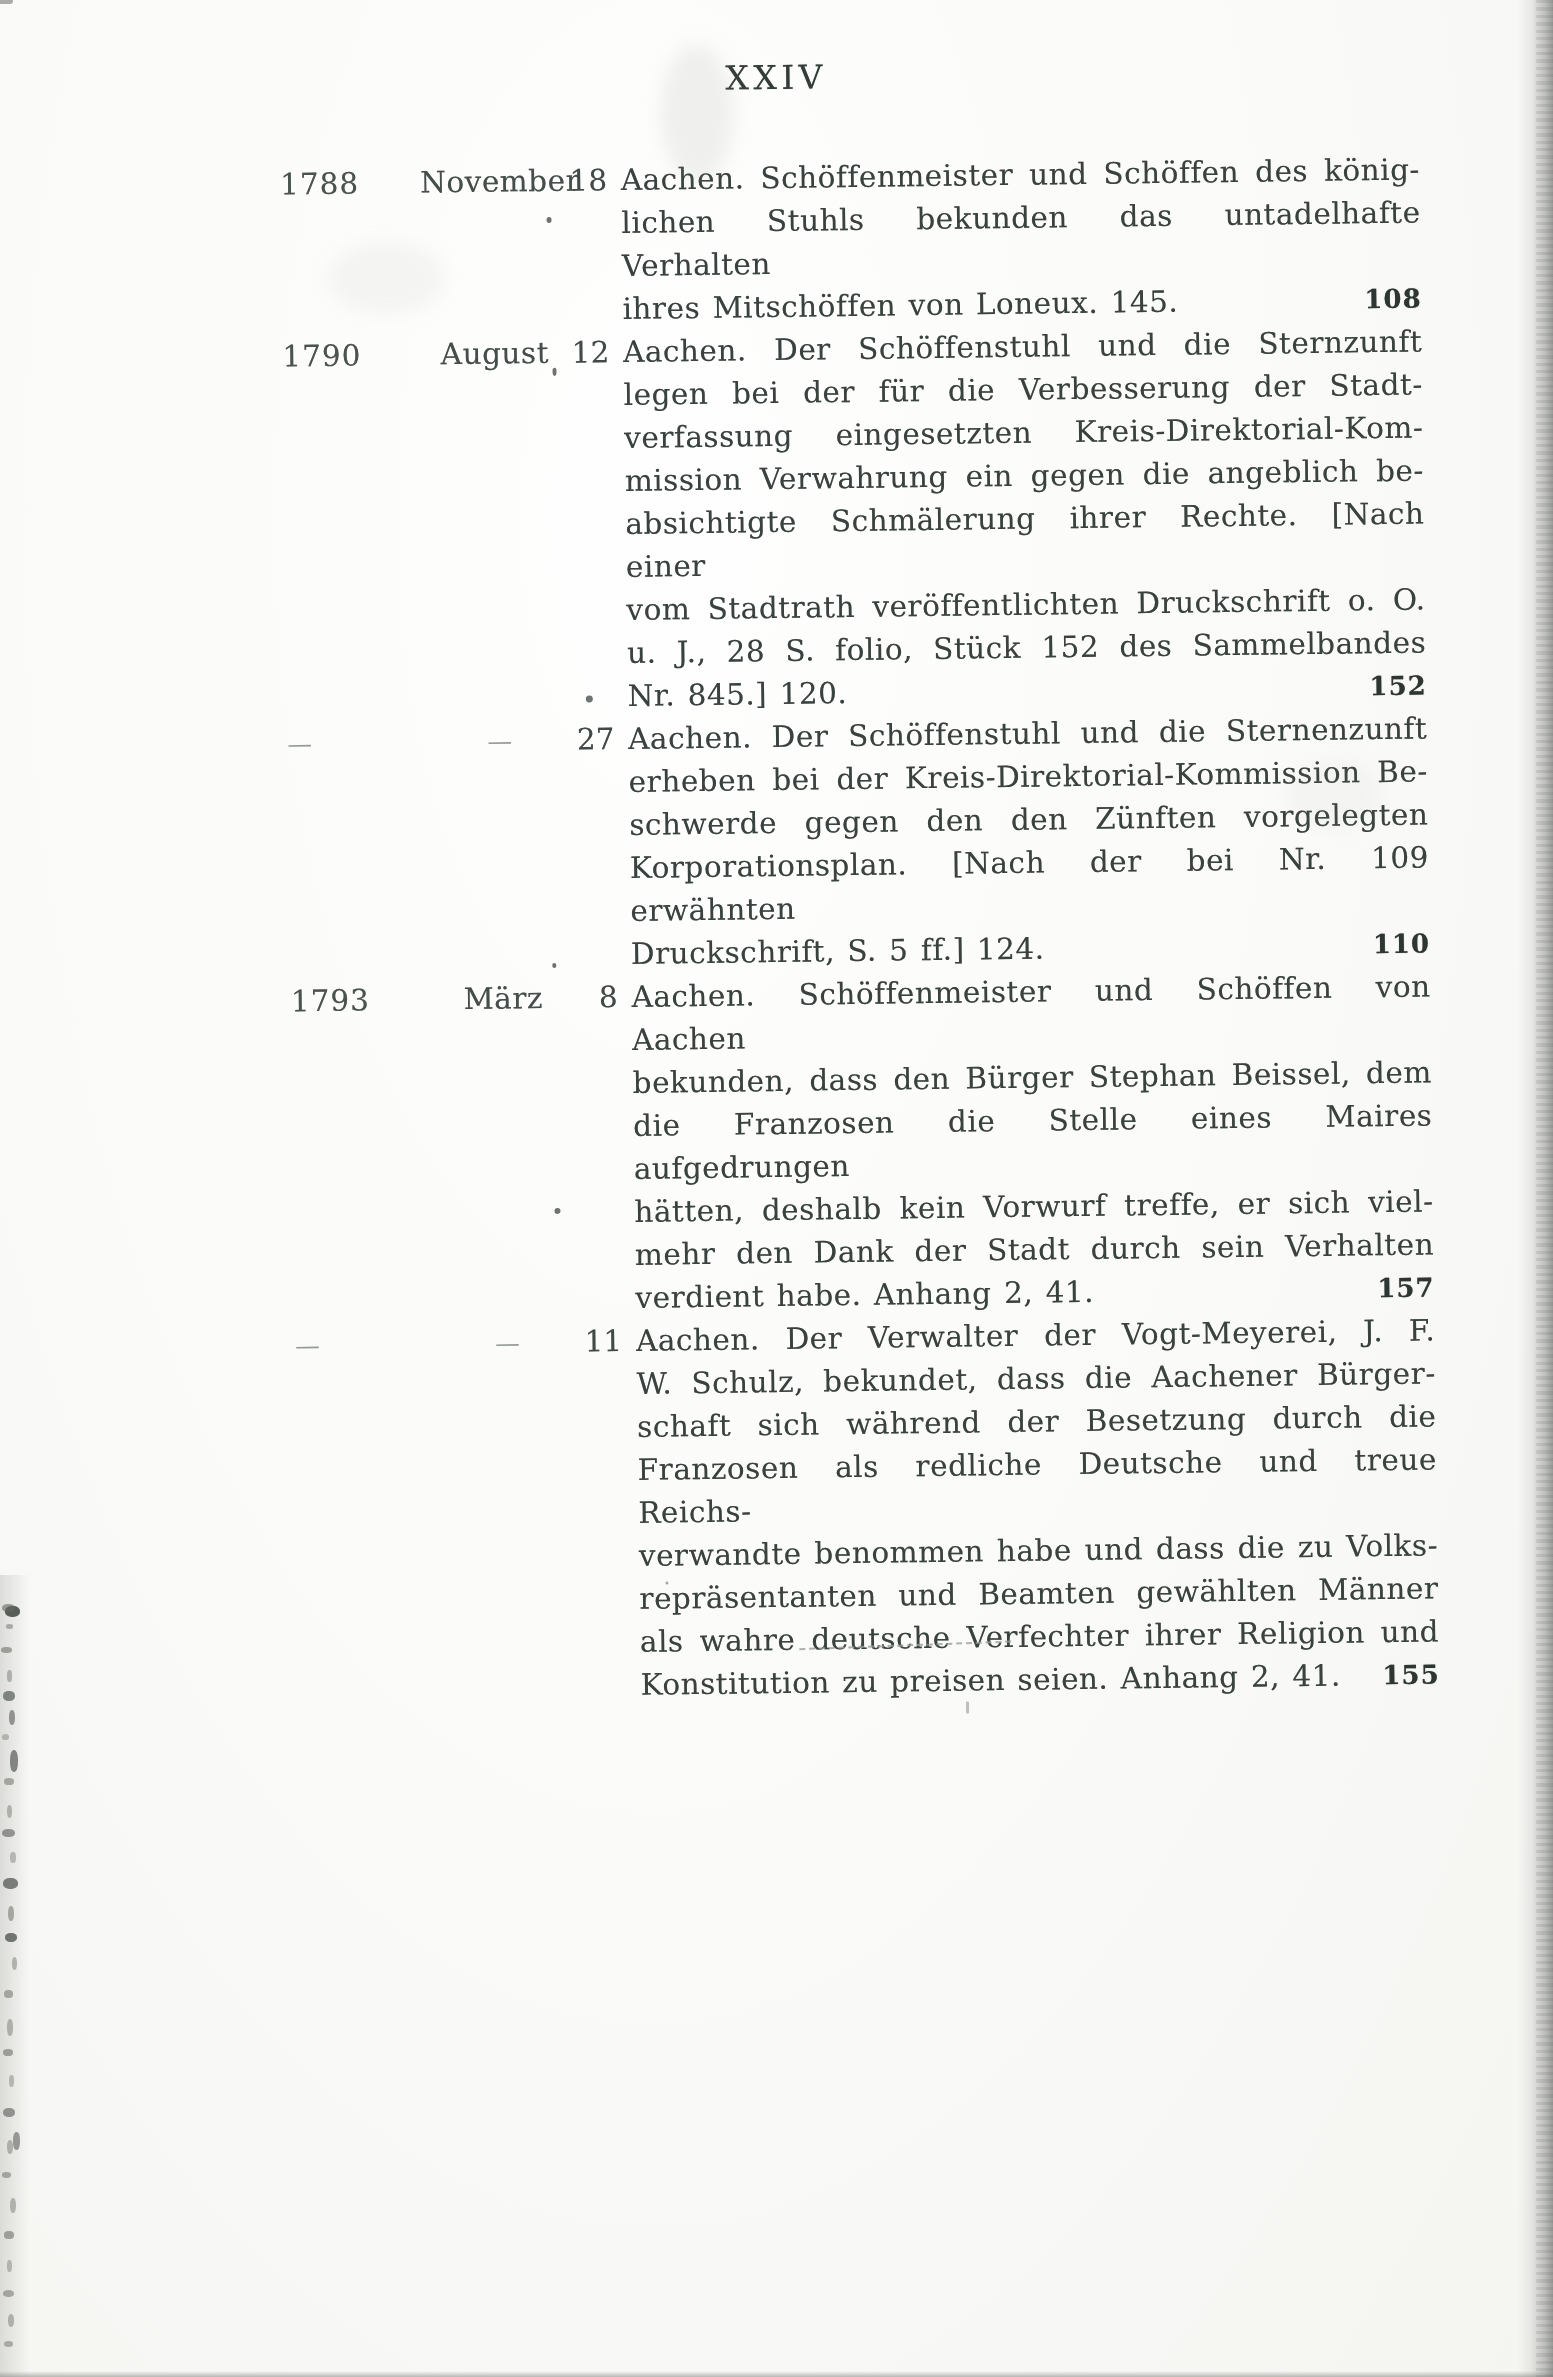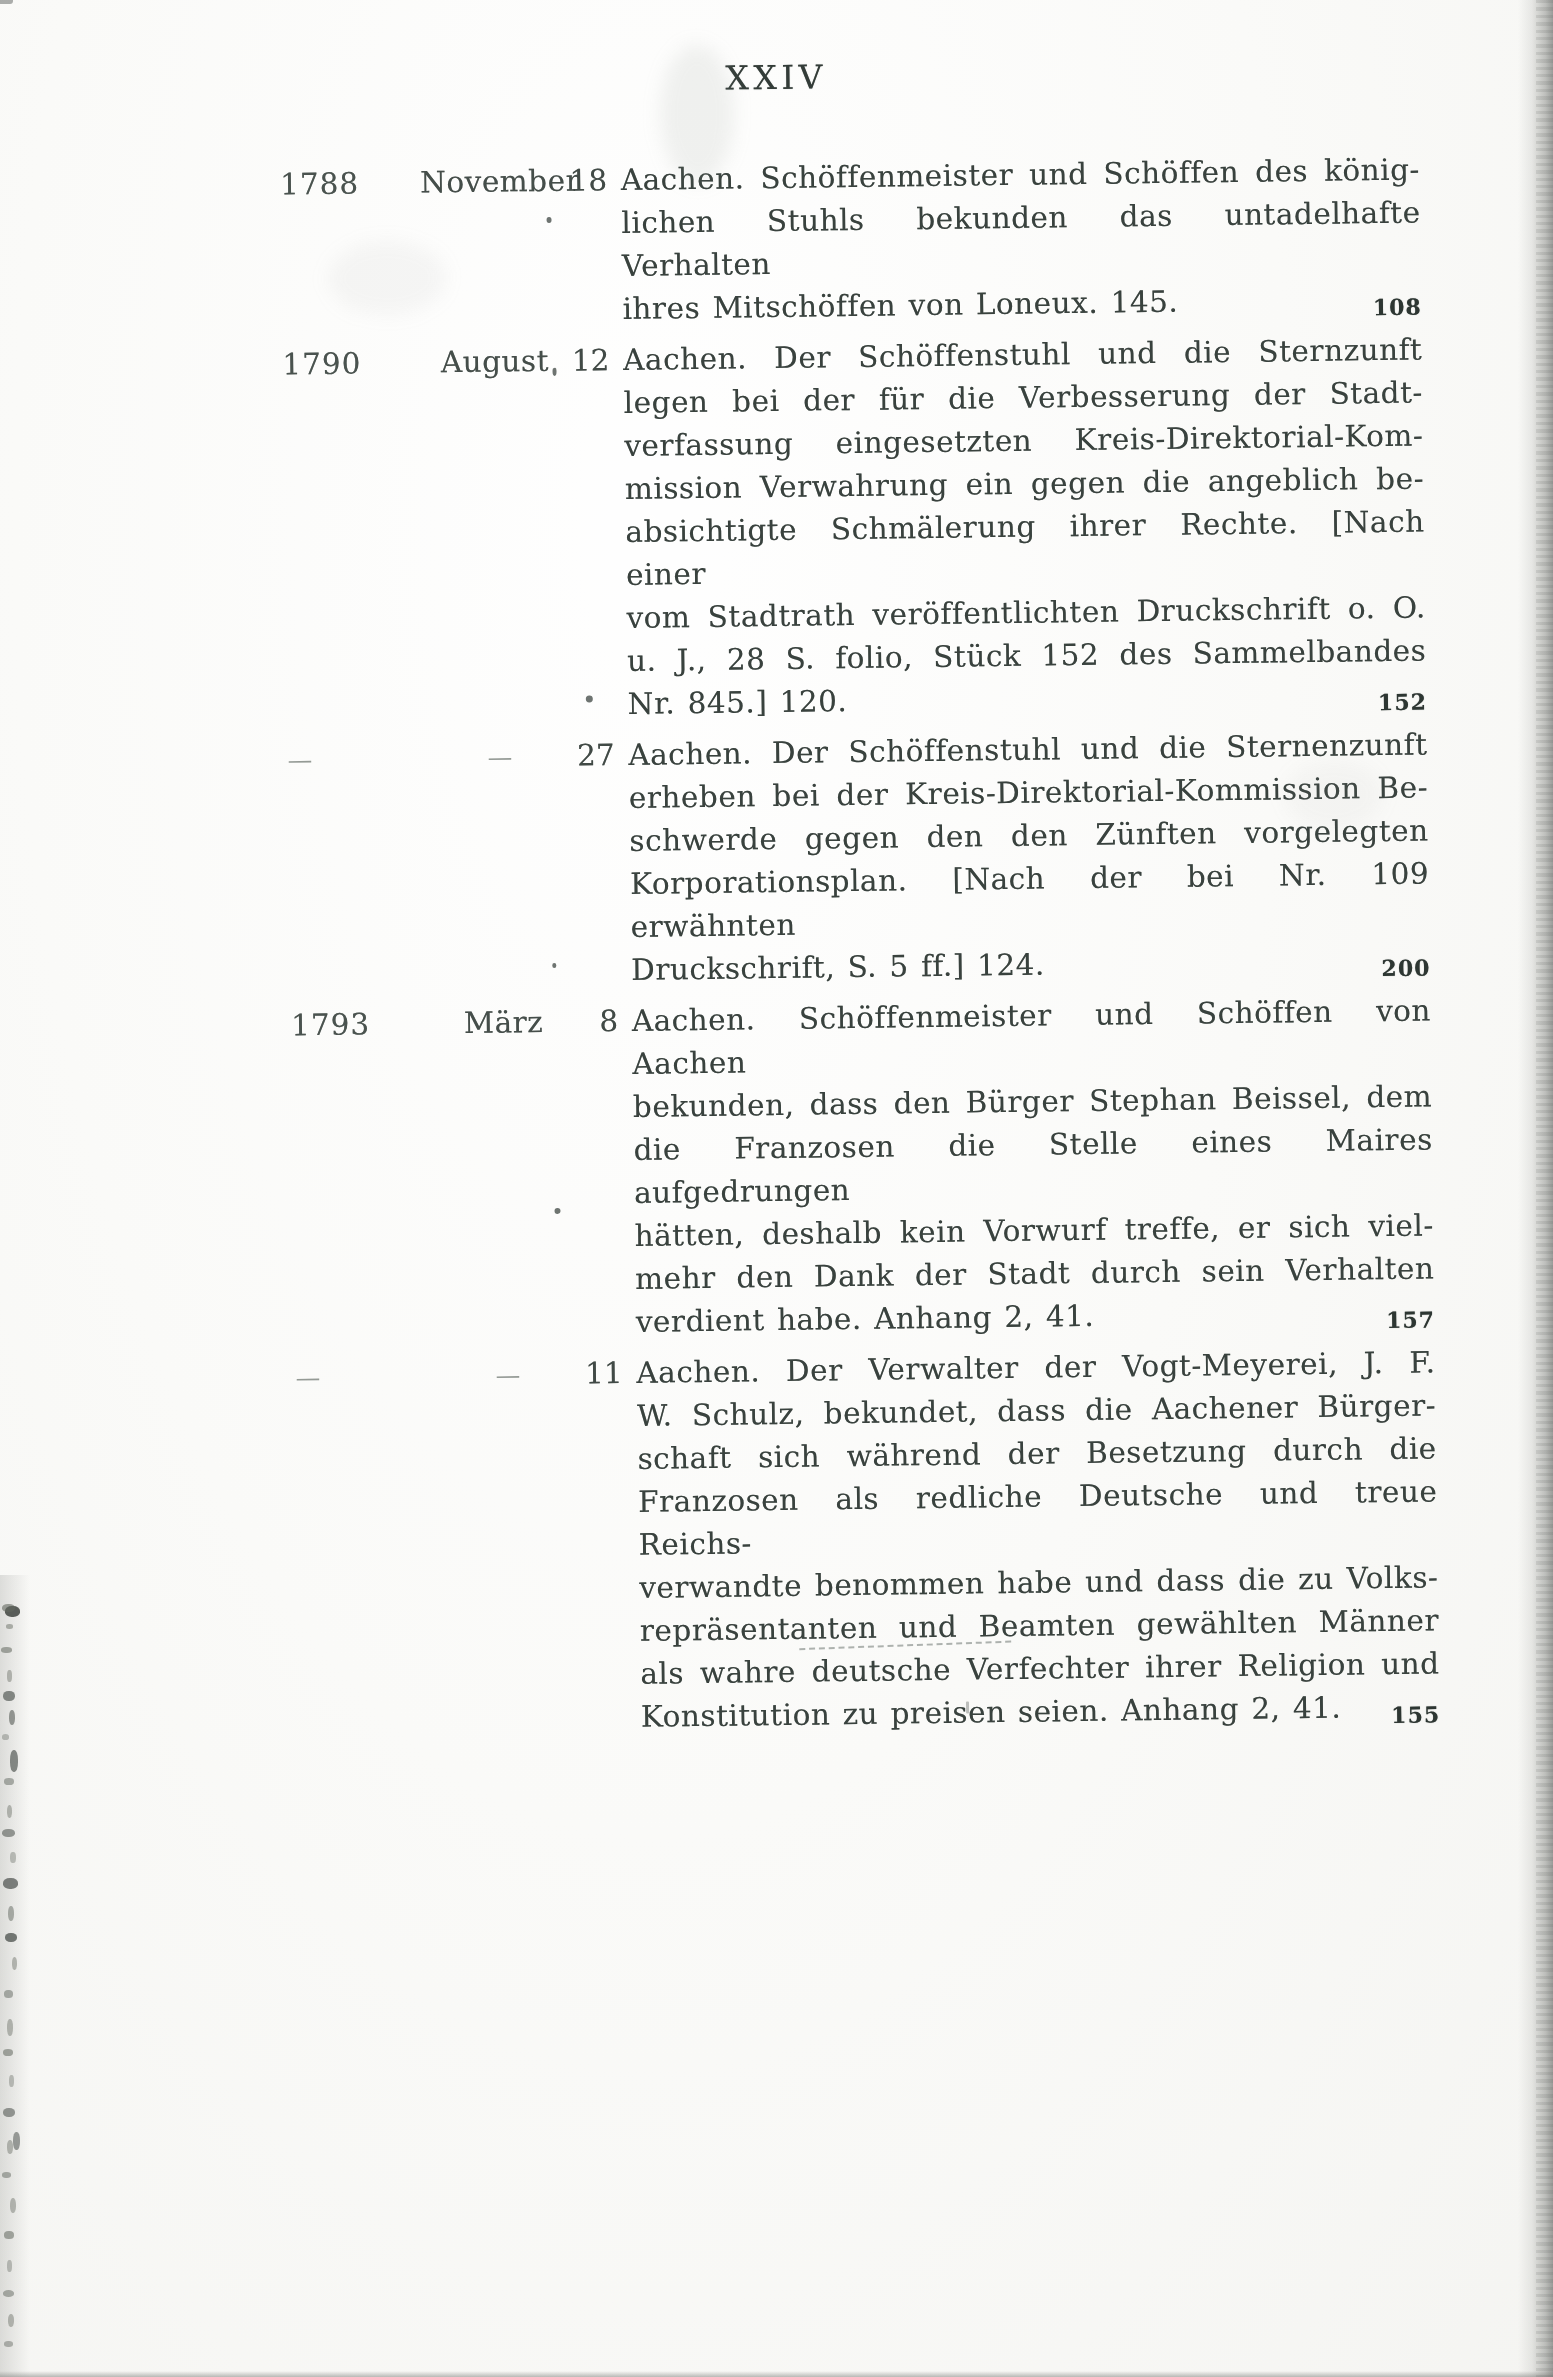--- a/index.html
+++ b/index.html
@@ -49,25 +49,24 @@
   .e-text  { padding-left: 13.8px; letter-spacing: 0.5px; word-spacing: 2.5px; }
   .faint-dash { color: #949a95; font-size: 24.6px; text-shadow: none; }
   .line.j {
     text-align: justify;
     text-align-last: justify;
   }
   .line.last { text-align: left; }
   .num {
     float: right;
     font-weight: bold;
-    font-size: 22px;
+    font-size: 26px;
     letter-spacing: 1px;
     color: #2d3632;
     text-shadow: 0 0 0.8px rgba(45,54,50,.6);
-    margin-top: 8px;
   }
   
   .speck {
     position: absolute;
     background: #4a514d;
     border-radius: 50%;
     opacity: .8;
   }
   .dashline {
     position: absolute;
@@ -151,21 +150,21 @@
         </div>
         <div class="entry">
           <div class="e-year faint-dash">—</div>
           <div class="e-month faint-dash">—</div>
           <div class="e-day">27</div>
           <div class="e-text">
             <div class="line j">Aachen. Der Schöffenstuhl und die Sternenzunft</div>
             <div class="line j">erheben bei der Kreis-Direktorial-Kommission Be-</div>
             <div class="line j">schwerde gegen den den Zünften vorgelegten</div>
             <div class="line j">Korporationsplan. [Nach der bei Nr. 109 erwähnten</div>
-            <div class="line last"><span class="num">200</span><span>Druckschrift, S. 5 ff.] 124.</span></div>
+            <div class="line last"><span class="num">110</span><span>Druckschrift, S. 5 ff.] 124.</span></div>
           </div>
         </div>
         <div class="entry">
           <div class="e-year">1793</div>
           <div class="e-month">März</div>
           <div class="e-day">8</div>
           <div class="e-text">
             <div class="line j">Aachen. Schöffenmeister und Schöffen von Aachen</div>
             <div class="line j">bekunden, dass den Bürger Stephan Beissel, dem</div>
             <div class="line j">die Franzosen die Stelle eines Maires aufgedrungen</div>

